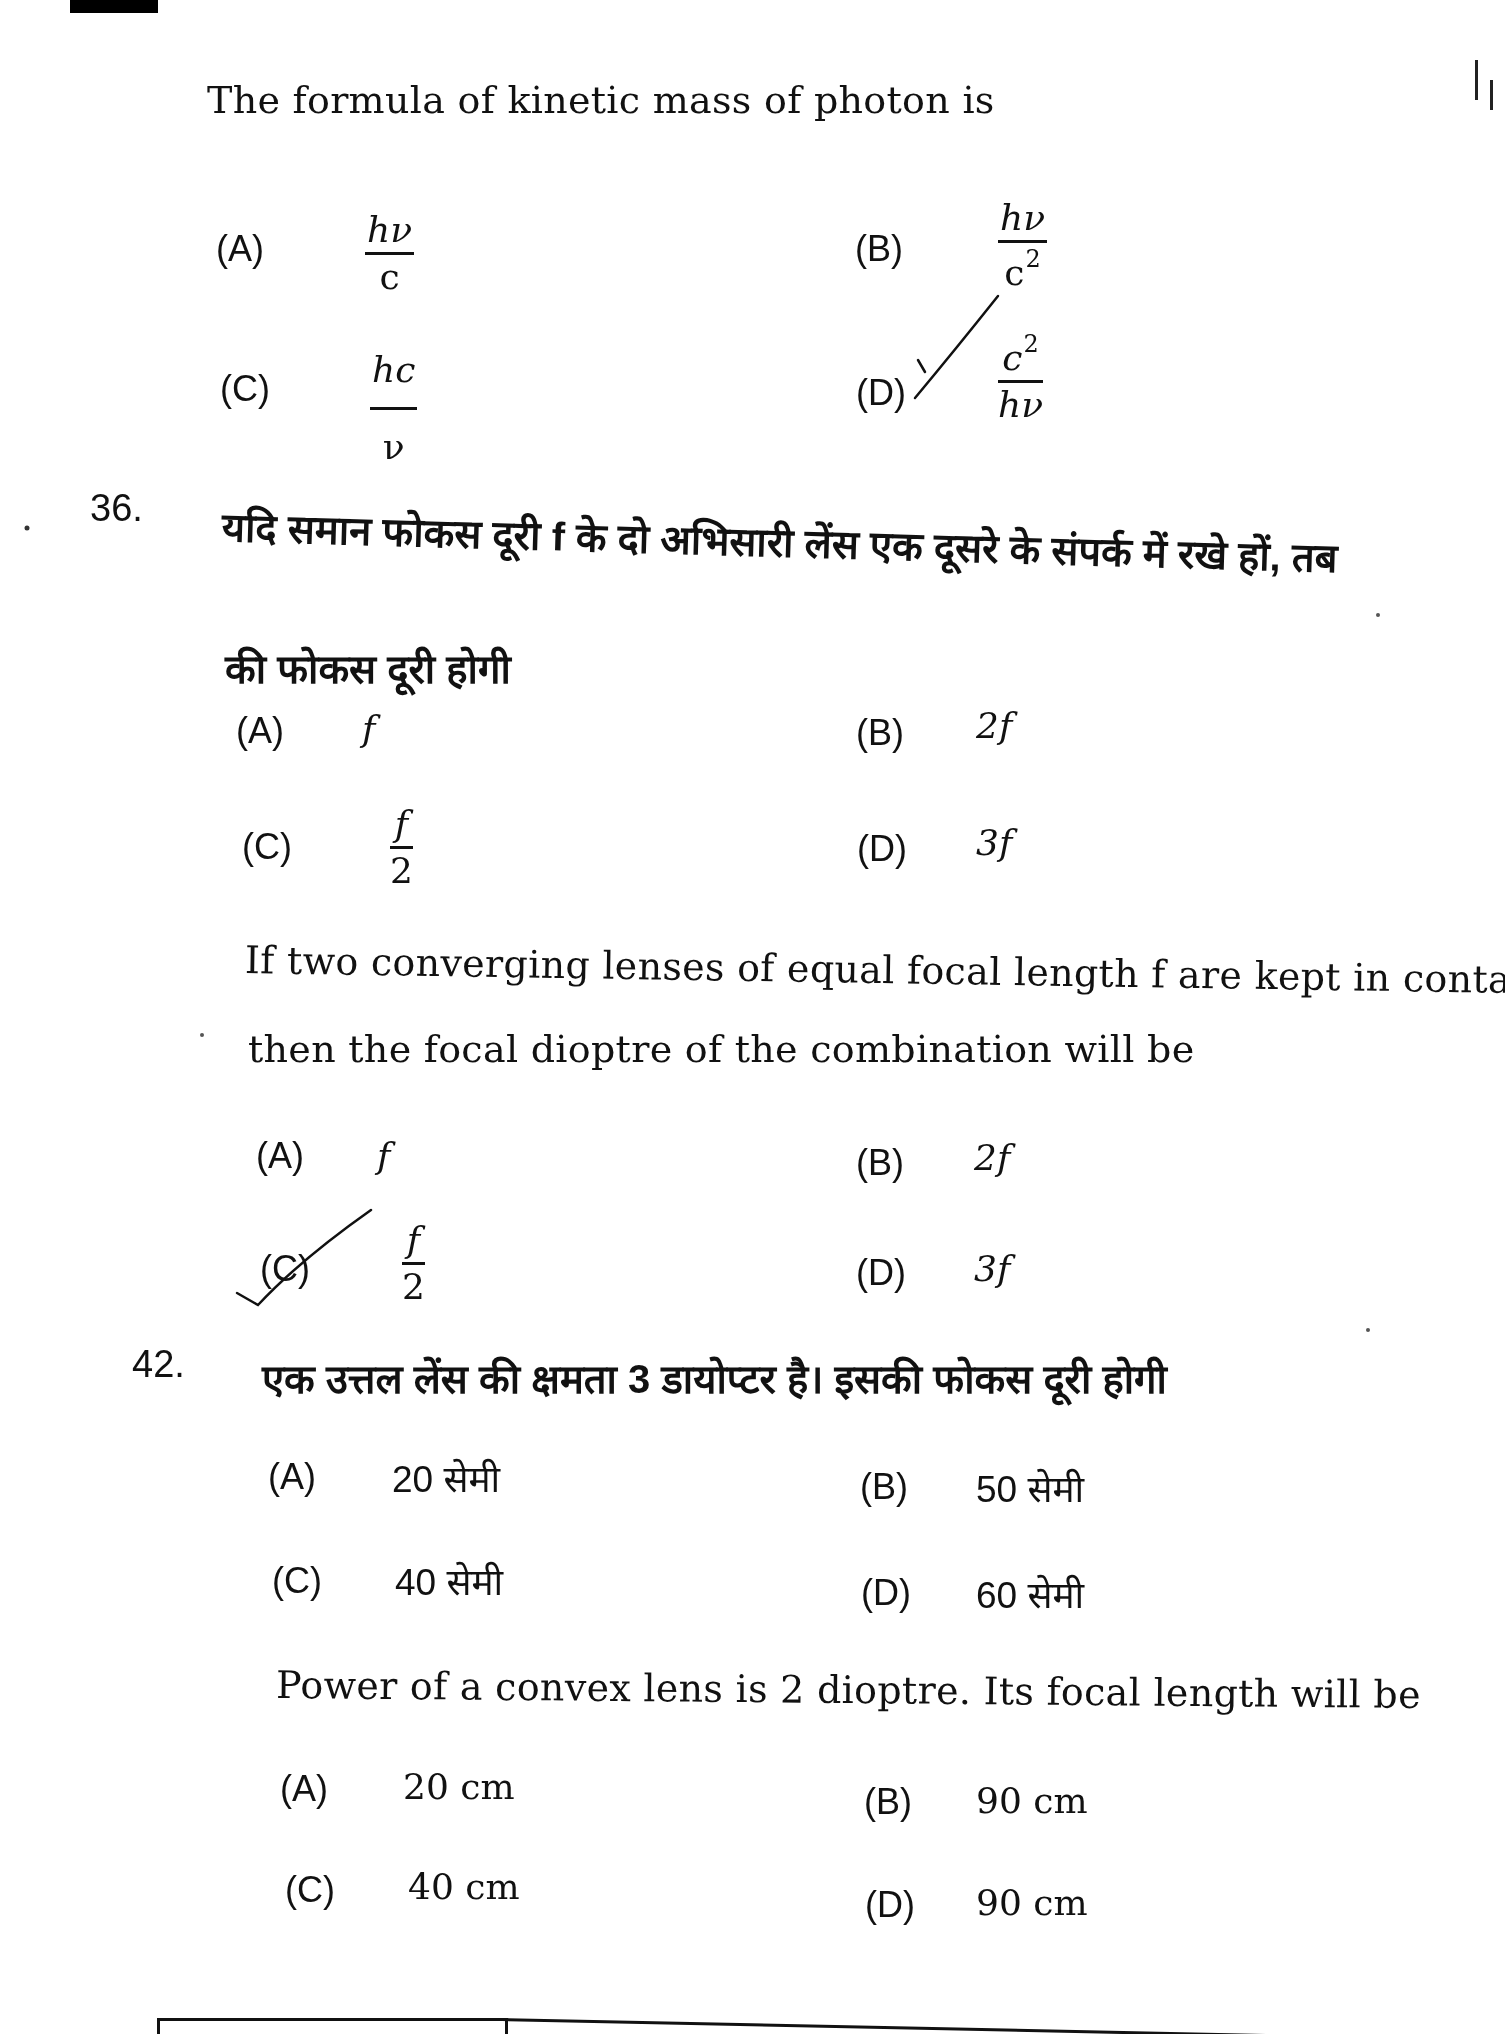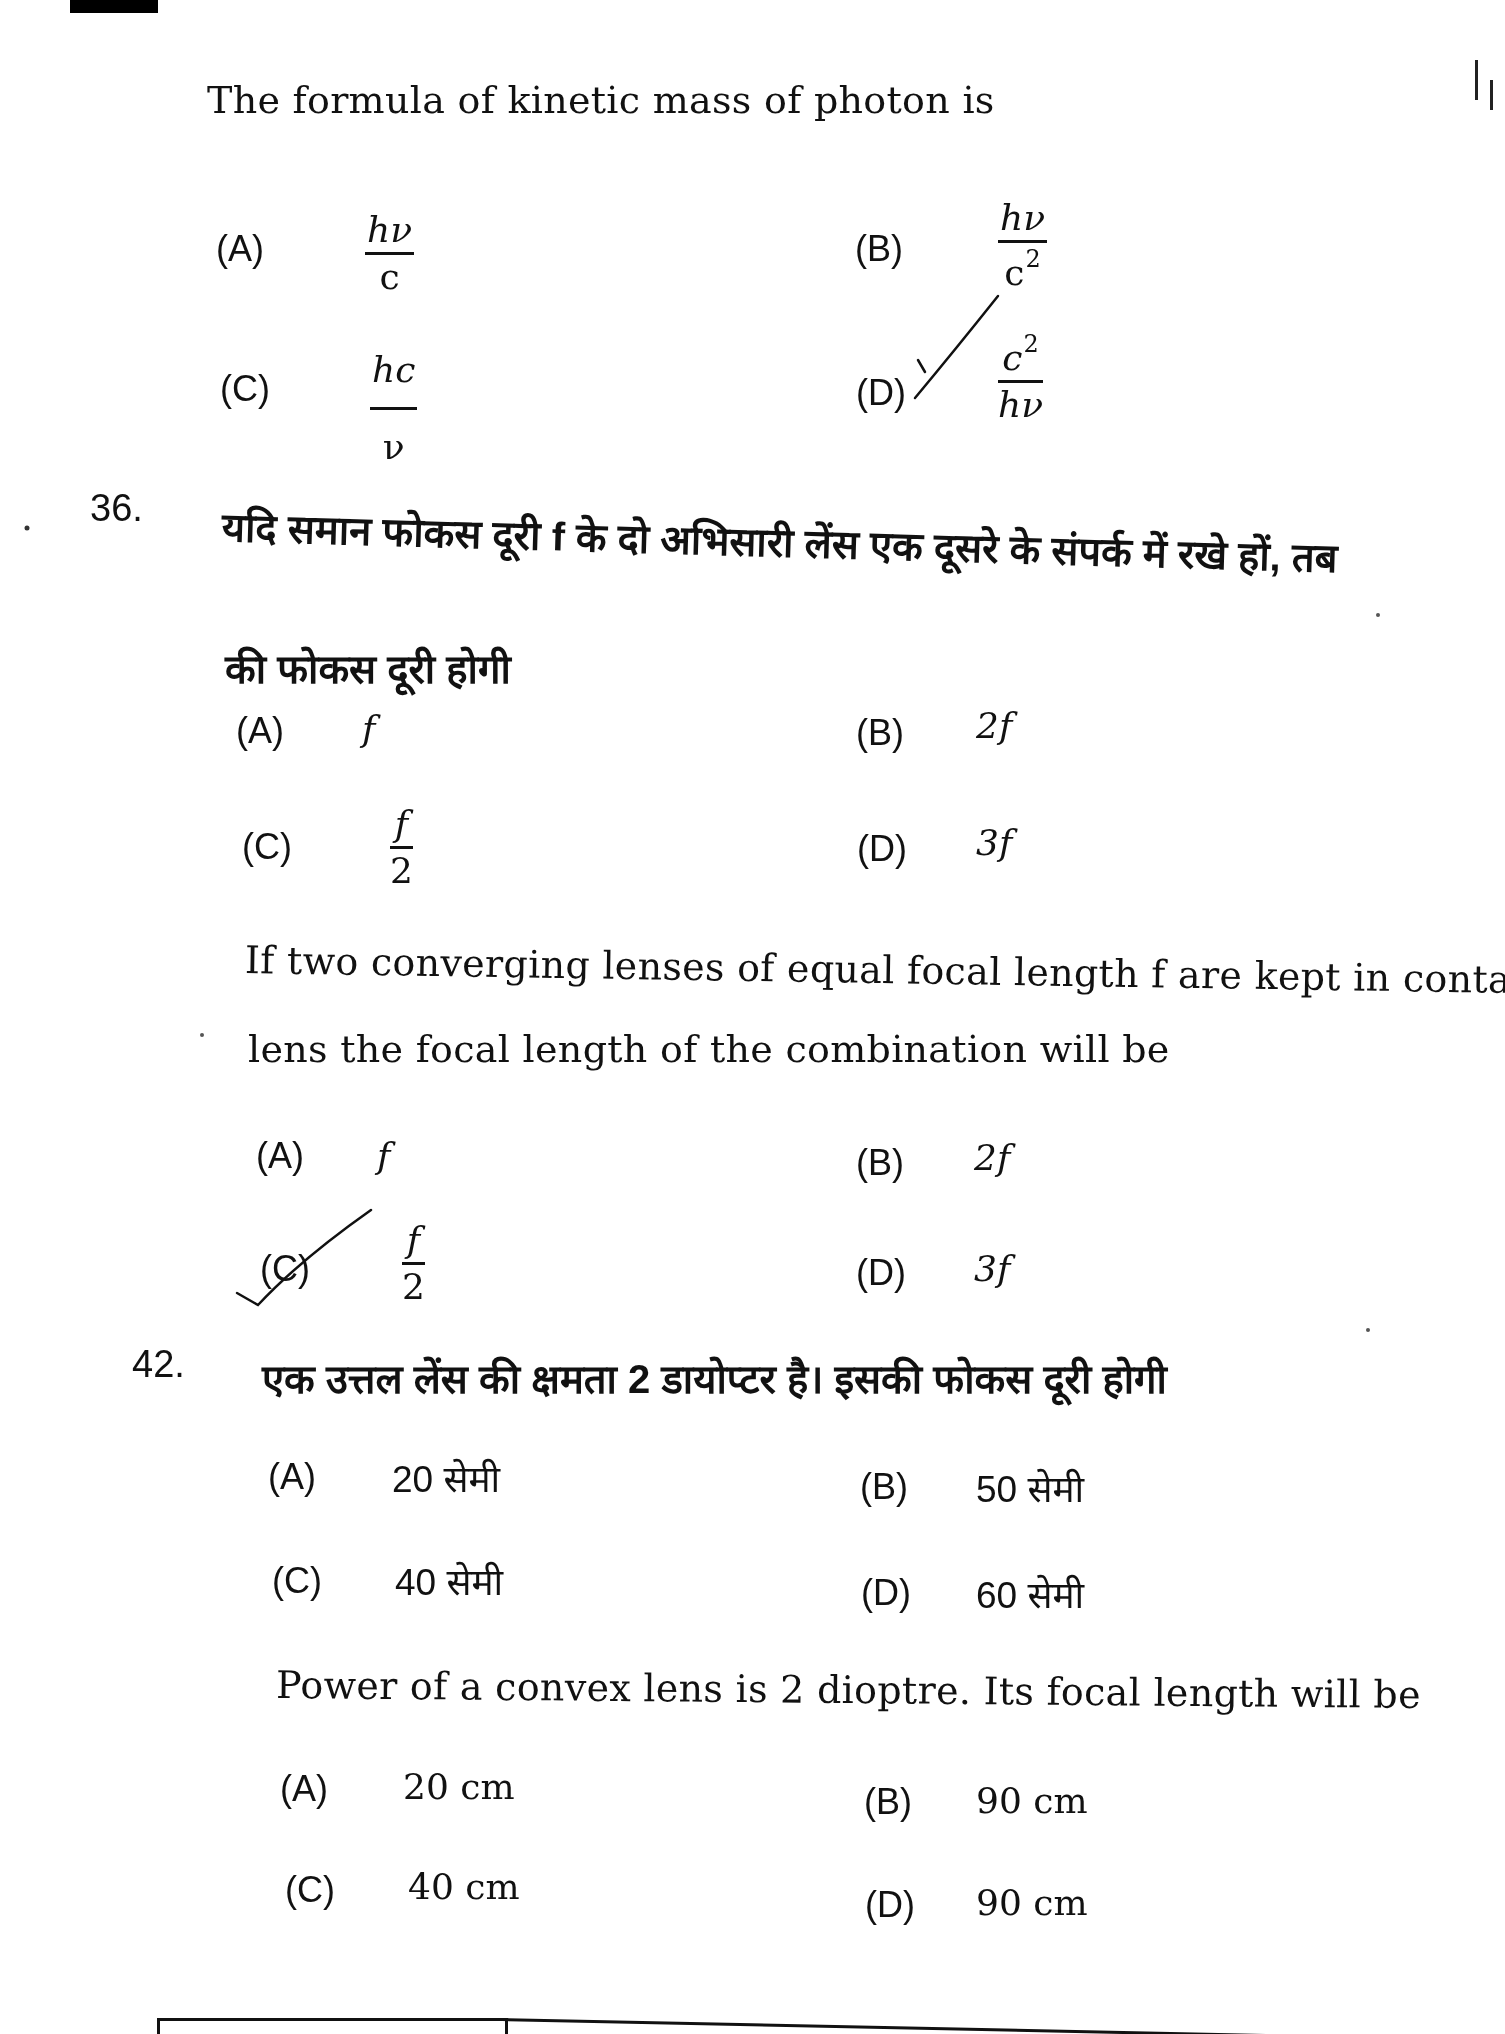--- a/index.html
+++ b/index.html
@@ -79,39 +79,39 @@
   <div class="abs opt-label" style="left:242px;top:826px;">(C)</div>
   <div class="frac" style="left:378px;top:806px;">
     <span class="num">f</span>
     <span class="bar"></span>
     <span class="den">2</span>
   </div>
   <div class="abs opt-label" style="left:857px;top:828px;">(D)</div>
   <div class="abs opt-val it" style="left:976px;top:822px;">3f</div>
 
   <div class="abs q-text serif" style="left:245px;top:938px;transform-origin:left center;transform:rotate(0.9deg);">If two converging lenses of equal focal length f are kept in conta</div>
-  <div class="abs q-text serif" style="left:248px;top:1027px;">lens the focal length of the combination will be</div>
+  <div class="abs q-text serif" style="left:248px;top:1027px;">then the focal dioptre of the combination will be</div>
 
   <div class="abs opt-label" style="left:256px;top:1135px;">(A)</div>
   <div class="abs opt-val it" style="left:377px;top:1135px;">f</div>
   <div class="abs opt-label" style="left:856px;top:1142px;">(B)</div>
   <div class="abs opt-val it" style="left:974px;top:1137px;">2f</div>
   <div class="abs opt-label" style="left:260px;top:1248px;">(C)</div>
   <div class="frac" style="left:390px;top:1222px;">
     <span class="num">f</span>
     <span class="bar"></span>
     <span class="den">2</span>
   </div>
   <div class="abs opt-label" style="left:856px;top:1252px;">(D)</div>
   <div class="abs opt-val it" style="left:974px;top:1248px;">3f</div>
 </section>
 
 <section>
   <div class="abs qnum" style="left:132px;top:1343px;">42.</div>
-  <div class="abs hi-text" style="left:262px;top:1350px;">एक उत्तल लेंस की क्षमता 2 डायोप्टर है। इसकी फोकस दूरी होगी</div>
+  <div class="abs hi-text" style="left:262px;top:1350px;">एक उत्तल लेंस की क्षमता 3 डायोप्टर है। इसकी फोकस दूरी होगी</div>
 
   <div class="abs opt-label" style="left:268px;top:1456px;">(A)</div>
   <div class="abs opt-val-hi" style="left:392px;top:1452px;">20 सेमी</div>
   <div class="abs opt-label" style="left:860px;top:1466px;">(B)</div>
   <div class="abs opt-val-hi" style="left:976px;top:1462px;">50 सेमी</div>
   <div class="abs opt-label" style="left:272px;top:1560px;">(C)</div>
   <div class="abs opt-val-hi" style="left:395px;top:1555px;">40 सेमी</div>
   <div class="abs opt-label" style="left:861px;top:1572px;">(D)</div>
   <div class="abs opt-val-hi" style="left:976px;top:1568px;">60 सेमी</div>
 

